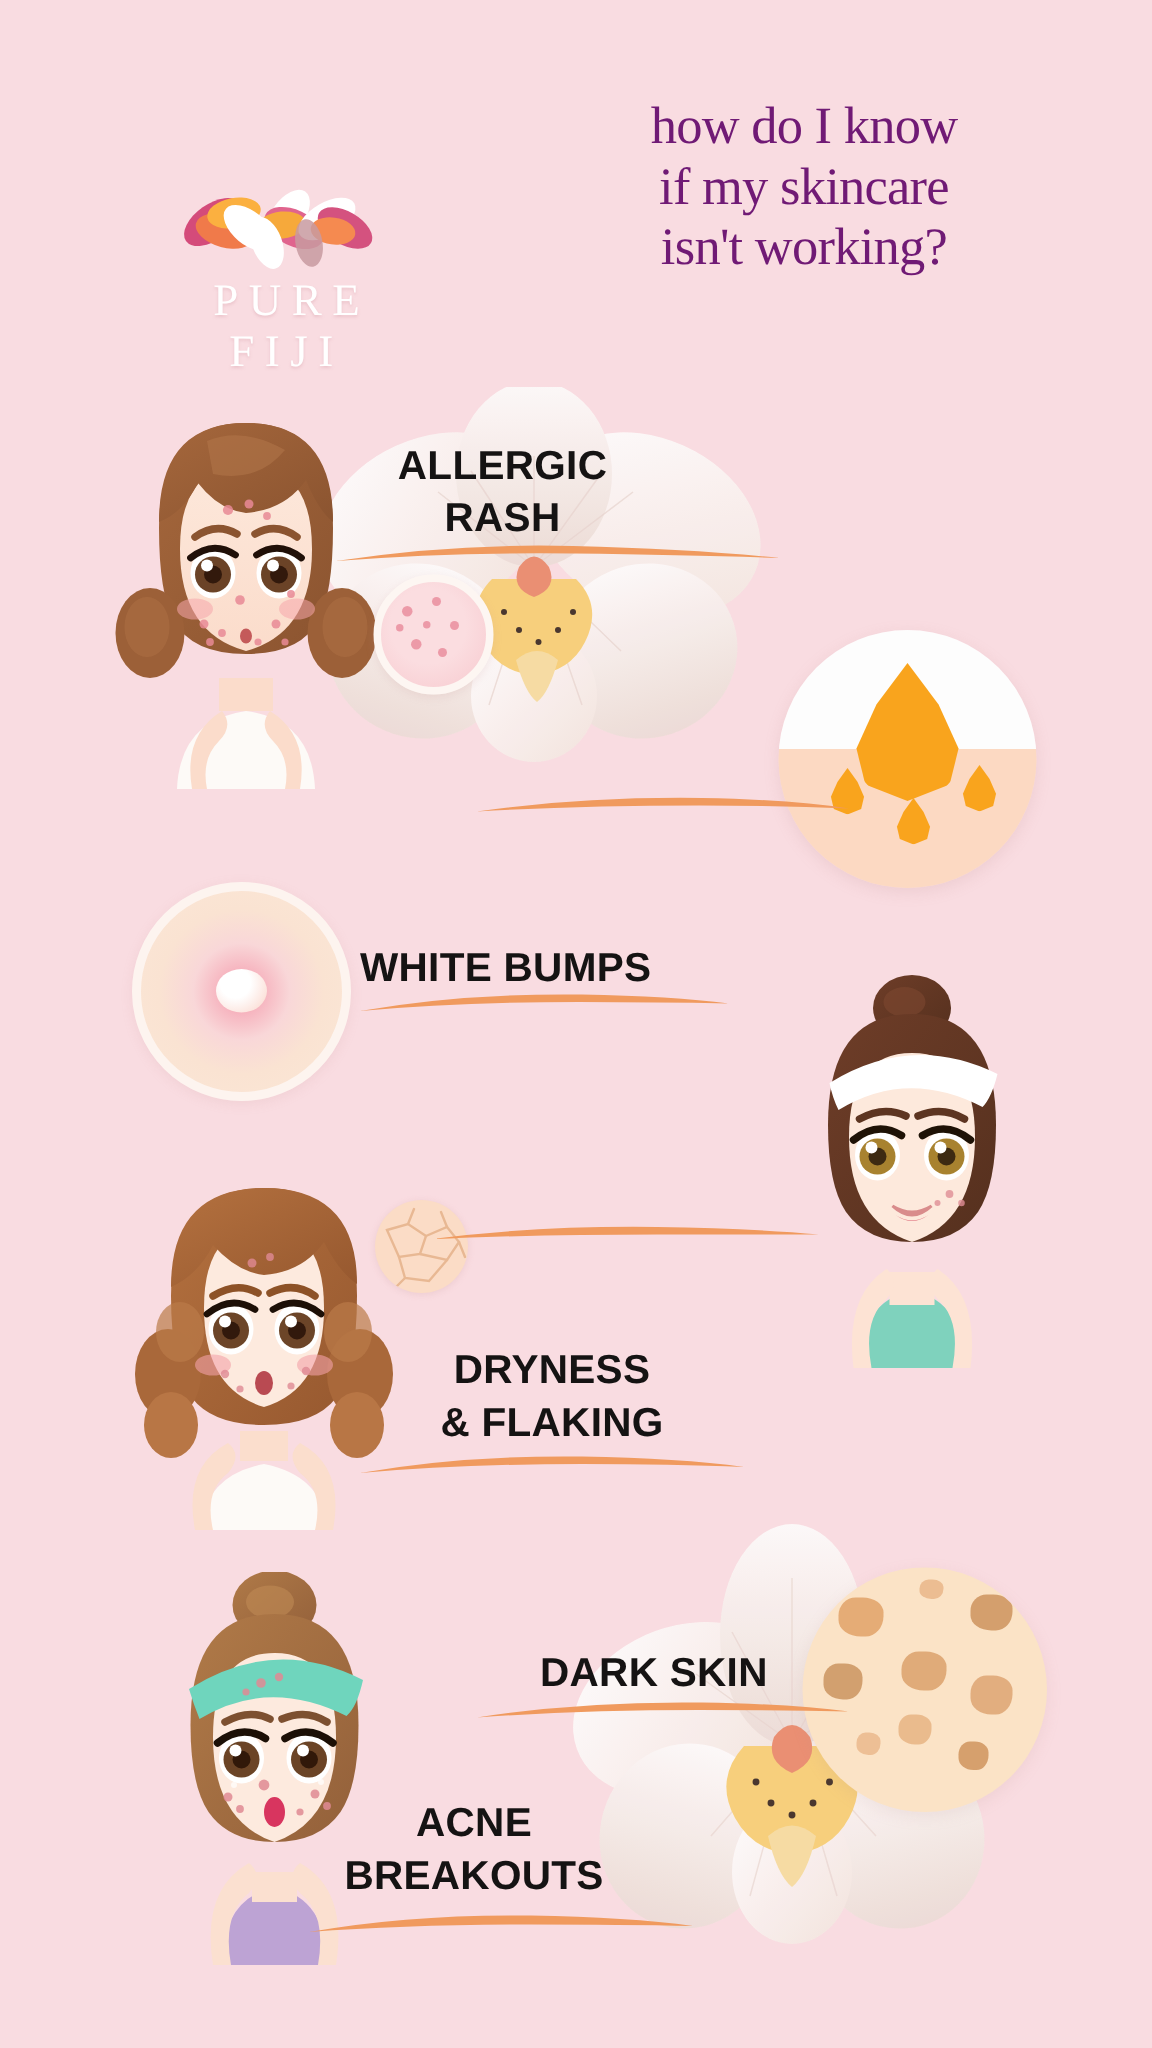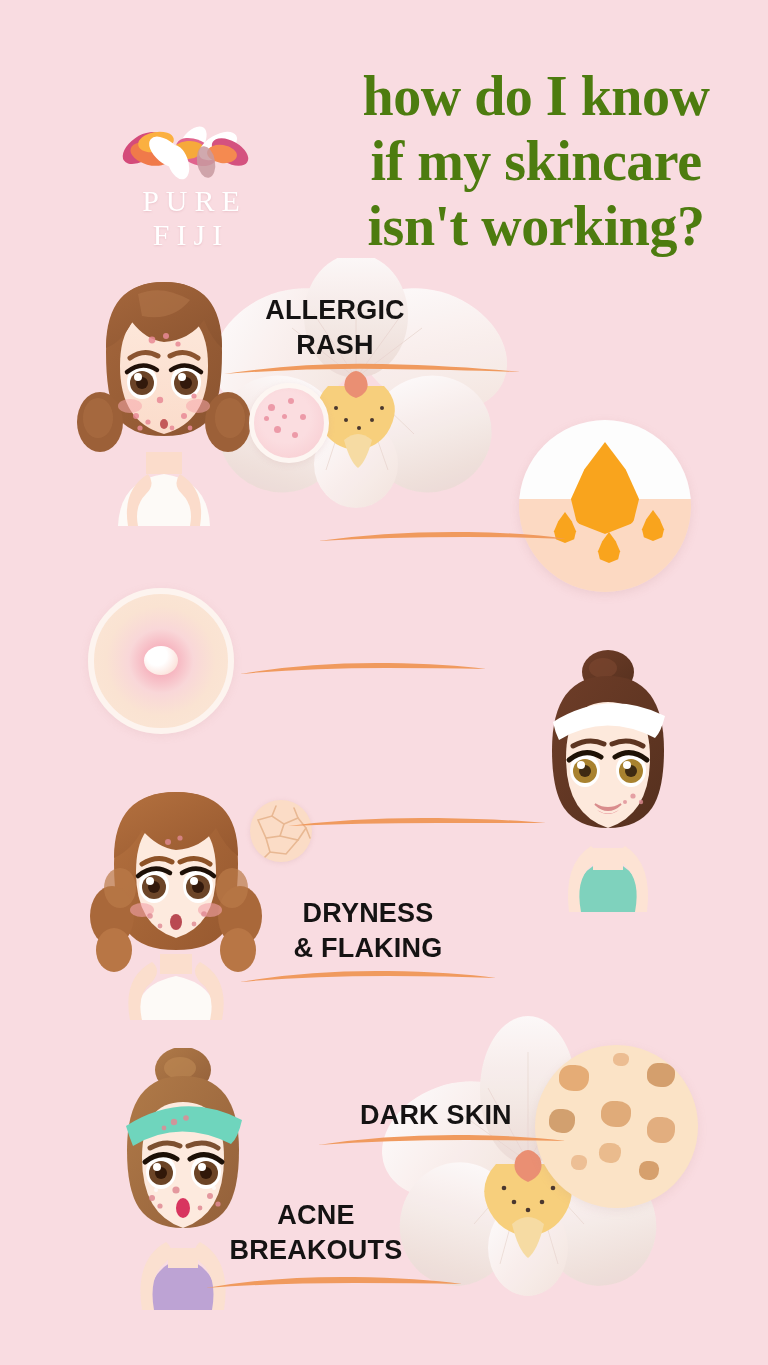--- a/index.html
+++ b/index.html
@@ -18,22 +18,22 @@
     font-family:Liberation Serif, serif;
     color:#ffffff;font-size:30px;letter-spacing:7px;
     margin-top:4px;text-indent:7px;
     text-shadow:0 1px 2px rgba(210,150,160,.35);
   }
 
   
   .title{
     position:absolute;left:316px;top:64px;width:440px;
     font-family:"Liberation Serif", serif;
-    font-weight:bold;color:#4d7c0f;
-    font-size:56px;line-height:1.16;
+    font-weight:normal;color:#701a75;
+    font-size:35px;line-height:1.16;
     text-align:center;letter-spacing:-.5px;
   }
 
   
   .label{
     position:absolute;
     font-weight:bold;color:#151313;
     font-size:27px;line-height:1.3;
     letter-spacing:.2px;
     white-space:pre-line;
@@ -440,20 +440,21 @@
   <div class="label" style="left:230px;top:293px;width:210px;text-align:center">ALLERGIC
 RASH</div>
   <svg class="brush" style="left:222px;top:358px;width:300px;height:22px" viewBox="0 0 300 22" preserveAspectRatio="none">
     <path d="M2 16 Q80 4 160 6 Q240 8 298 14 Q240 12 160 11 Q80 10 2 16 Z" fill="#f09a5e"></path>
   </svg>
 
   <svg class="brush" style="left:318px;top:527px;width:250px;height:20px" viewBox="0 0 250 20" preserveAspectRatio="none">
     <path d="M0 14 Q70 4 150 5 Q210 6 248 12 Q200 10 148 10 Q70 10 0 14 Z" fill="#f09a5e"></path>
   </svg>
 
+  <div class="label" style="left:240px;top:628px;width:230px;text-align:left">WHITE BUMPS</div>
   <svg class="brush" style="left:238px;top:658px;width:250px;height:20px" viewBox="0 0 250 20" preserveAspectRatio="none">
     <path d="M2 16 Q70 4 150 5 Q210 6 248 11 Q200 10 148 10 Q70 10 2 16 Z" fill="#f09a5e"></path>
   </svg>
 
   <svg class="brush" style="left:288px;top:814px;width:260px;height:18px" viewBox="0 0 260 18" preserveAspectRatio="none">
     <path d="M0 12 Q70 3 150 4 Q215 5 258 9 Q210 9 150 9 Q70 9 0 12 Z" fill="#f09a5e"></path>
   </svg>
 
   <div class="label" style="left:258px;top:896px;width:220px;text-align:center">DRYNESS
 &amp; FLAKING</div>

